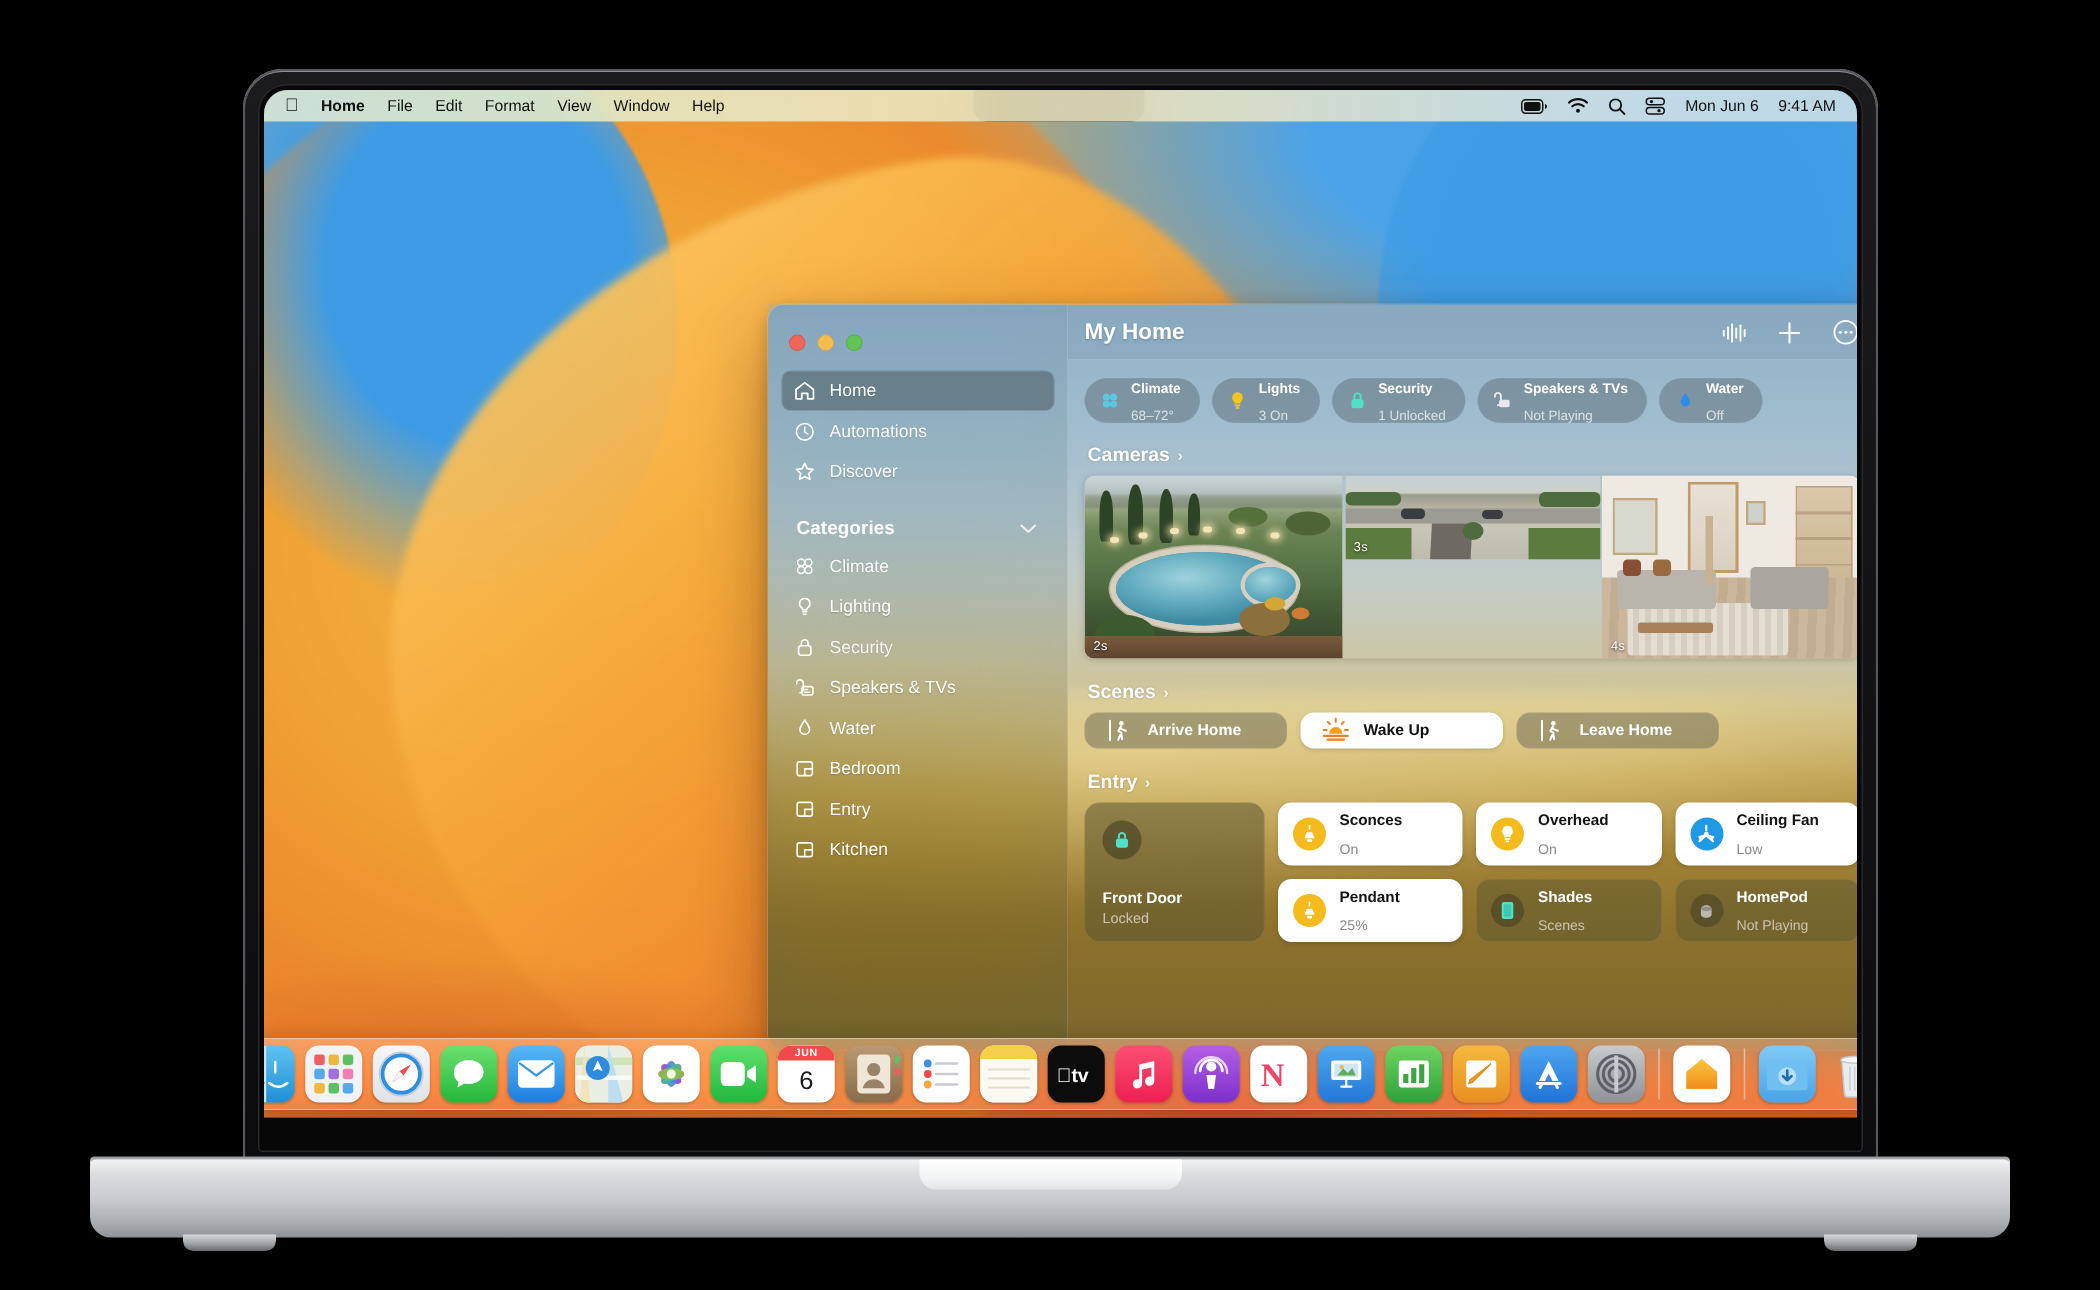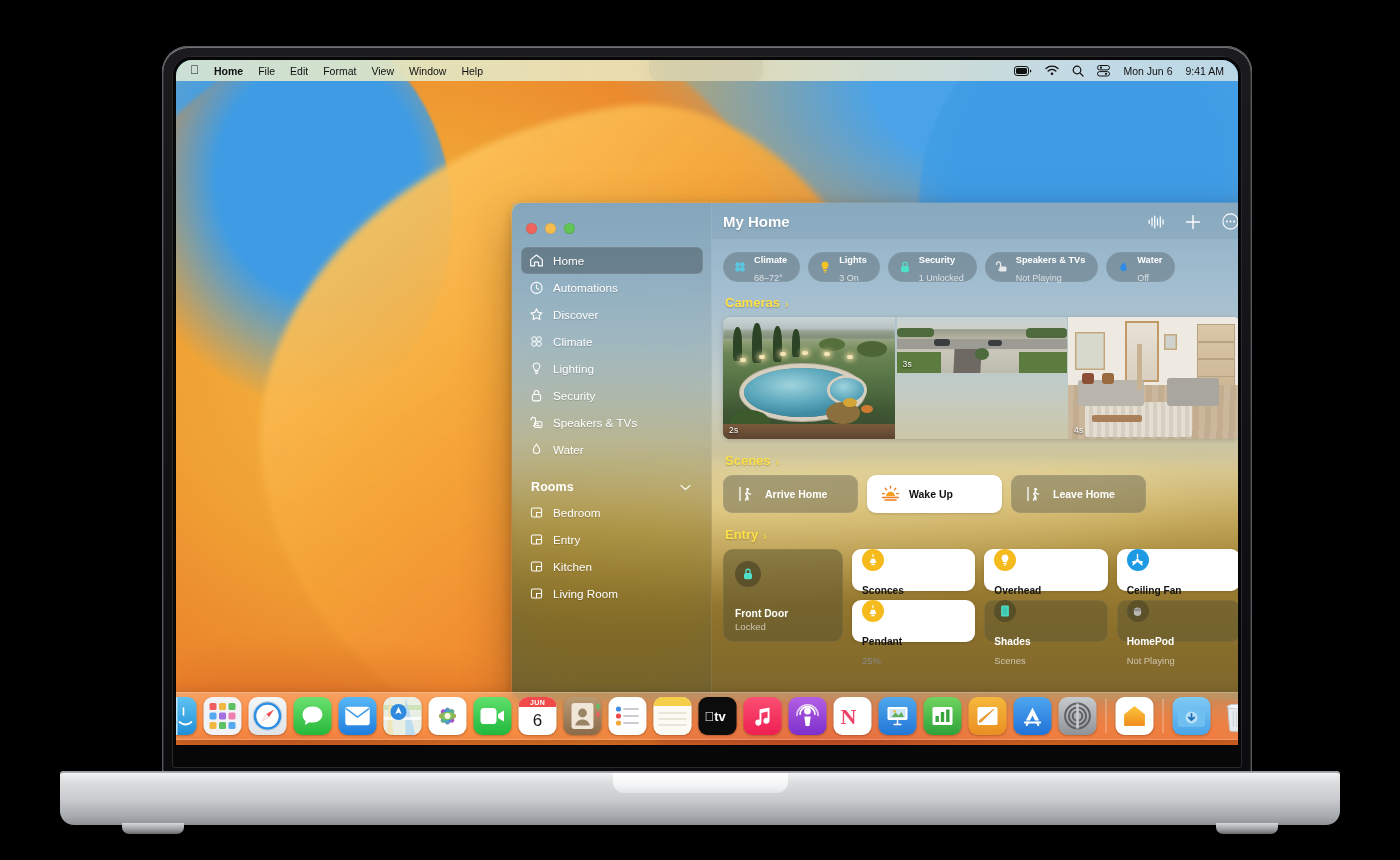--- a/index.html
+++ b/index.html
@@ -126,21 +126,21 @@
 
   
   .pills{display:flex;gap:8px;margin-bottom:13px;}
   .pill{display:flex;align-items:center;gap:7px;height:30px;padding:0 13px 0 10px;border-radius:15px;
     background:rgba(98,116,128,.55);box-shadow:inset 0 0 0 .5px rgba(255,255,255,.08);cursor:default;}
   .pill .pi{width:14px;height:14px;display:flex;align-items:center;justify-content:center;flex:0 0 14px;}
   .pill .tx{line-height:1.12;}
   .pill .t1{color:#fff;font-size:9.2px;font-weight:700;white-space:nowrap;}
   .pill .t2{color:rgba(255,255,255,.72);font-size:9px;white-space:nowrap;}
 
-  .sechead{display:flex;align-items:flex-end;gap:5px;color:#fde047;font-size:13px;font-weight:700;
+  .sechead{display:flex;align-items:flex-end;gap:5px;color:#ffffff;font-size:13px;font-weight:700;
     margin:0 0 7px 2px;text-shadow:0 .5px 1.5px rgba(0,0,0,.25);cursor:default;}
   .sechead .ca{font-size:11px;opacity:.85;font-weight:700;}
 
   
   .cams{display:flex;gap:1.5px;height:122px;border-radius:7px;overflow:hidden;
     box-shadow:0 1px 5px rgba(0,0,0,.18);}
   .cam{position:relative;overflow:hidden;}
   .cam .tstamp{position:absolute;left:6px;bottom:4px;color:#fff;font-size:8.5px;
     text-shadow:0 1px 2px rgba(0,0,0,.75);letter-spacing:.2px;}
   .cam-a{flex:0 0 172px;}
@@ -203,38 +203,38 @@
   .living .shelf2{position:absolute;right:3%;top:6%;width:22%;height:56%;
     background:linear-gradient(180deg,#d9c7a8,#cbb693);box-shadow:inset 0 0 0 1px #b9a183;}
   .living .shelfline{position:absolute;background:#b9a183;height:1.5px;}
   .living .table{position:absolute;background:#a9805a;border-radius:2px;}
   .living .door2{position:absolute;left:33%;top:3%;width:20%;height:50%;
     background:linear-gradient(180deg,#e8e2d6,#d9cfbf);box-shadow:inset 0 0 0 2px #c19a68;}
   .living .lamp{position:absolute;background:#c9b291;}
 
   
   .scenes{display:flex;gap:9px;margin-bottom:14px;}
-  .scene{display:flex;align-items:center;gap:10px;height:38px;padding:0 16px 0 14px;border-radius:9px;
+  .scene{display:flex;align-items:center;gap:10px;height:24px;padding:0 16px 0 14px;border-radius:9px;
     background:rgba(105,104,84,.5);box-shadow:inset 0 0 0 .5px rgba(255,255,255,.14);cursor:default;
     min-width:105px;}
   .scene.light{background:#fff;box-shadow:0 1px 3px rgba(0,0,0,.16);}
   .scene .slab{color:#fff;font-size:10.5px;font-weight:700;white-space:nowrap;}
   .scene.light .slab{color:#111;}
   .scene .si{width:18px;height:18px;display:flex;align-items:center;justify-content:center;flex:0 0 18px;}
 
   
   .entry-grid{display:flex;gap:9px;}
   .acc-lock{width:120px;flex:0 0 120px;height:93px;border-radius:10px;position:relative;
     background:rgba(92,86,48,.55);box-shadow:inset 0 0 0 .5px rgba(255,255,255,.13);cursor:default;}
   .acc-lock .lockbadge{position:absolute;left:12px;top:12px;width:26px;height:26px;border-radius:50%;
     background:rgba(60,56,32,.55);display:flex;align-items:center;justify-content:center;}
   .acc-lock .nm{position:absolute;left:12px;bottom:23px;color:#fff;font-size:10.3px;font-weight:700;}
   .acc-lock .st{position:absolute;left:12px;bottom:10px;color:rgba(255,255,255,.62);font-size:9.6px;}
   .acc-cols{flex:1;display:grid;grid-template-columns:repeat(3,1fr);grid-auto-rows:42px;gap:9px;}
-  .tile{display:flex;align-items:flex-start;gap:9px;border-radius:9px;padding:0 10px;cursor:default;flex-direction:column;}
+  .tile{display:flex;align-items:center;gap:9px;border-radius:9px;padding:0 10px;cursor:default;}
   .tile.on{background:#fff;box-shadow:0 1px 3px rgba(0,0,0,.15);}
   .tile.off{background:rgba(92,86,48,.5);box-shadow:inset 0 0 0 .5px rgba(255,255,255,.12);}
   .tile .badge{width:22px;height:22px;border-radius:50%;flex:0 0 22px;
     display:flex;align-items:center;justify-content:center;}
   .tile .tt{line-height:1.18;min-width:0;}
   .tile .n{font-size:10.2px;font-weight:700;white-space:nowrap;overflow:hidden;text-overflow:ellipsis;}
   .tile .s{font-size:9.4px;white-space:nowrap;}
   .tile.on .n{color:#131313;} .tile.on .s{color:#8a8a8e;}
   .tile.off .n{color:#fff;} .tile.off .s{color:rgba(255,255,255,.6);}
 
@@ -345,20 +345,28 @@
             </div>
             <div class="srow">
               <span class="sicon">
                 <svg width="15" height="15" viewBox="0 0 16 16">
                     <path d="M8 1.9l1.82 3.86 4.1.55-3 2.93.74 4.17L8 11.48l-3.66 1.93.74-4.17-3-2.93 4.1-.55z" fill="none" stroke="#fff" stroke-width="1.15" stroke-linejoin="round"></path>
                   </svg>
               </span>
               <span class="lbl">Discover</span>
             </div>
 
+            <div class="sgroup">
+              <span>Categories</span>
+              <span class="chev">
+                <svg width="11" height="7" viewBox="0 0 11 7">
+                    <path d="M1 1.4L5.5 5.6 10 1.4" fill="none" stroke="#fff" stroke-width="1.3" stroke-linecap="round" stroke-linejoin="round"></path>
+                  </svg>
+              </span>
+            </div>
             <div class="srow">
               <span class="sicon">
                 <svg width="15" height="15" viewBox="0 0 16 16">
                     <circle cx="5.4" cy="5.4" r="2.5" fill="none" stroke="#fff" stroke-width="1.05"></circle>
                     <circle cx="10.6" cy="5.4" r="2.5" fill="none" stroke="#fff" stroke-width="1.05"></circle>
                     <circle cx="5.4" cy="10.6" r="2.5" fill="none" stroke="#fff" stroke-width="1.05"></circle>
                     <circle cx="10.6" cy="10.6" r="2.5" fill="none" stroke="#fff" stroke-width="1.05"></circle>
                   </svg>
               </span>
               <span class="lbl">Climate</span>
@@ -393,28 +401,20 @@
             </div>
             <div class="srow">
               <span class="sicon">
                 <svg width="15" height="15" viewBox="0 0 16 16">
                     <path d="M8 2.2C6 5 4.6 6.9 4.6 8.9a3.4 3.4 0 006.8 0c0-2-1.4-3.9-3.4-6.7z" fill="none" stroke="#fff" stroke-width="1.15" stroke-linejoin="round"></path>
                   </svg>
               </span>
               <span class="lbl">Water</span>
             </div>
 
-            <div class="sgroup">
-              <span>Rooms</span>
-              <span class="chev">
-                <svg width="11" height="7" viewBox="0 0 11 7">
-                    <path d="M1 1.4L5.5 5.6 10 1.4" fill="none" stroke="#fff" stroke-width="1.3" stroke-linecap="round" stroke-linejoin="round"></path>
-                  </svg>
-              </span>
-            </div>
             <div class="srow">
               <span class="sicon">
                 <svg width="15" height="15" viewBox="0 0 16 16">
                     <rect x="2.6" y="3.1" width="10.8" height="9.8" rx="1.6" fill="none" stroke="#fff" stroke-width="1.1"></rect>
                     <path d="M8 12.9V8.1h5.4" fill="none" stroke="#fff" stroke-width="1.1"></path>
                   </svg>
               </span>
               <span class="lbl">Bedroom</span>
             </div>
             <div class="srow">
@@ -427,29 +427,20 @@
               <span class="lbl">Entry</span>
             </div>
             <div class="srow">
               <span class="sicon">
                 <svg width="15" height="15" viewBox="0 0 16 16">
                     <rect x="2.6" y="3.1" width="10.8" height="9.8" rx="1.6" fill="none" stroke="#fff" stroke-width="1.1"></rect>
                     <path d="M8 12.9V8.1h5.4" fill="none" stroke="#fff" stroke-width="1.1"></path>
                   </svg>
               </span>
               <span class="lbl">Kitchen</span>
-            </div>
-            <div class="srow">
-              <span class="sicon">
-                <svg width="15" height="15" viewBox="0 0 16 16">
-                    <rect x="2.6" y="3.1" width="10.8" height="9.8" rx="1.6" fill="none" stroke="#fff" stroke-width="1.1"></rect>
-                    <path d="M8 12.9V8.1h5.4" fill="none" stroke="#fff" stroke-width="1.1"></path>
-                  </svg>
-              </span>
-              <span class="lbl">Living Room</span>
             </div>
           </div>
         </div>
 
         <div class="main">
           <div class="titlebar">
             <span class="wtitle">My Home</span>
             <div class="tb-actions">
               <span class="tb-btn">
                 <svg width="17" height="14" viewBox="0 0 17 14">

